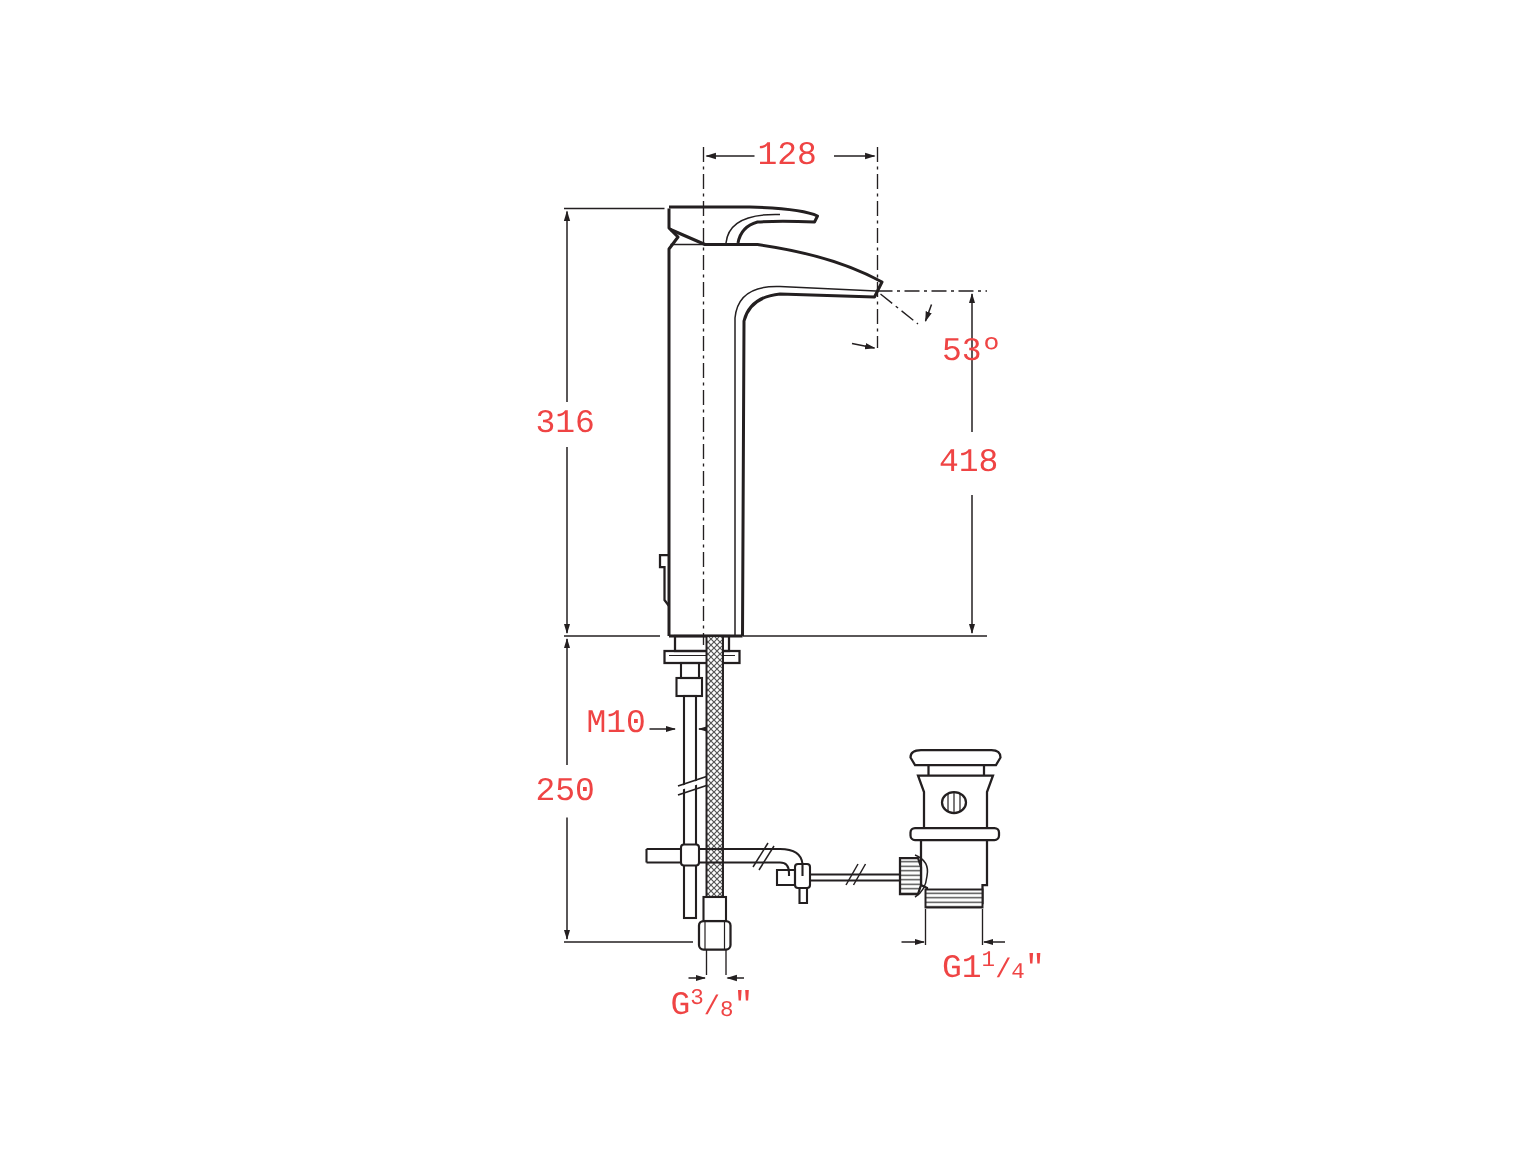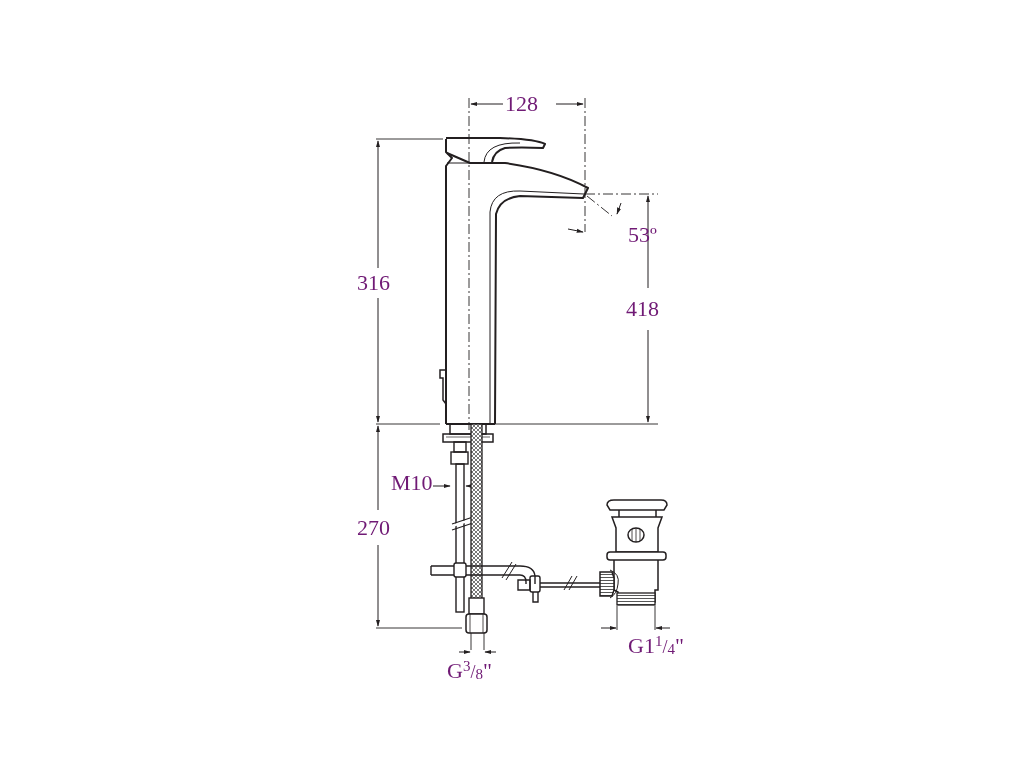--- a/index.html
+++ b/index.html
@@ -1,18 +1,18 @@
 <!DOCTYPE html>
 <html><head>
 <meta charset="utf-8">
 <style>
   html, body { margin: 0; padding: 0; background: #ffffff; }
   body { width: 1024px; height: 768px; overflow: hidden; position: relative; font-family: "Liberation Sans", sans-serif; }
   #drawing { position: absolute; left: 0; top: 0; width: 1024px; height: 768px; }
-  .dim-label { position: absolute; font-family: Liberation Serif, serif; font-size: 22px; color: #701a75; line-height: 1; white-space: nowrap; text-align: center; }
+  .dim-label { position: absolute; font-family: Liberation Mono, monospace; font-size: 22px; color: #ef4444; line-height: 1; white-space: nowrap; text-align: center; }
   .frac { display: inline-flex; align-items: baseline; }
   .frac .num { font-size: 15px; position: relative; top: -7px; }
   .frac .den { font-size: 15px; position: relative; top: 1px; }
 </style>
 </head>
 <body>
 
 <div id="drawing">
   <svg width="1024" height="768" viewBox="0 0 1024 768" xmlns="http://www.w3.org/2000/svg">
     <defs>
@@ -137,21 +137,21 @@
         <path d="M610,570 Q620,574 618,584 Q617,594 610,598" stroke-width="1"></path>
       </g>
     </g>
   </svg>
 
   <div class="dim-label" style="left:505px; top:93px;">128</div>
   <div class="dim-label" style="left:592px; top:224px;margin-left:36px;">53º</div>
   <div class="dim-label" style="left:357px; top:272px;">316</div>
   <div class="dim-label" style="left:626px; top:298px;">418</div>
   <div class="dim-label" style="left:391px; top:472px;">M10</div>
-  <div class="dim-label" style="left:357px; top:517px;">270</div>
+  <div class="dim-label" style="left:357px; top:517px;">250</div>
 
   <div class="dim-label" style="left:447px; top:660px;">
     <span>G</span><span class="frac">
         <span class="num">3</span>
         <span style="font-size:18px">/</span>
         <span class="den">8</span>
       </span><span>"</span>
   </div>
 
   <div class="dim-label" style="left:628px; top:635px;">

